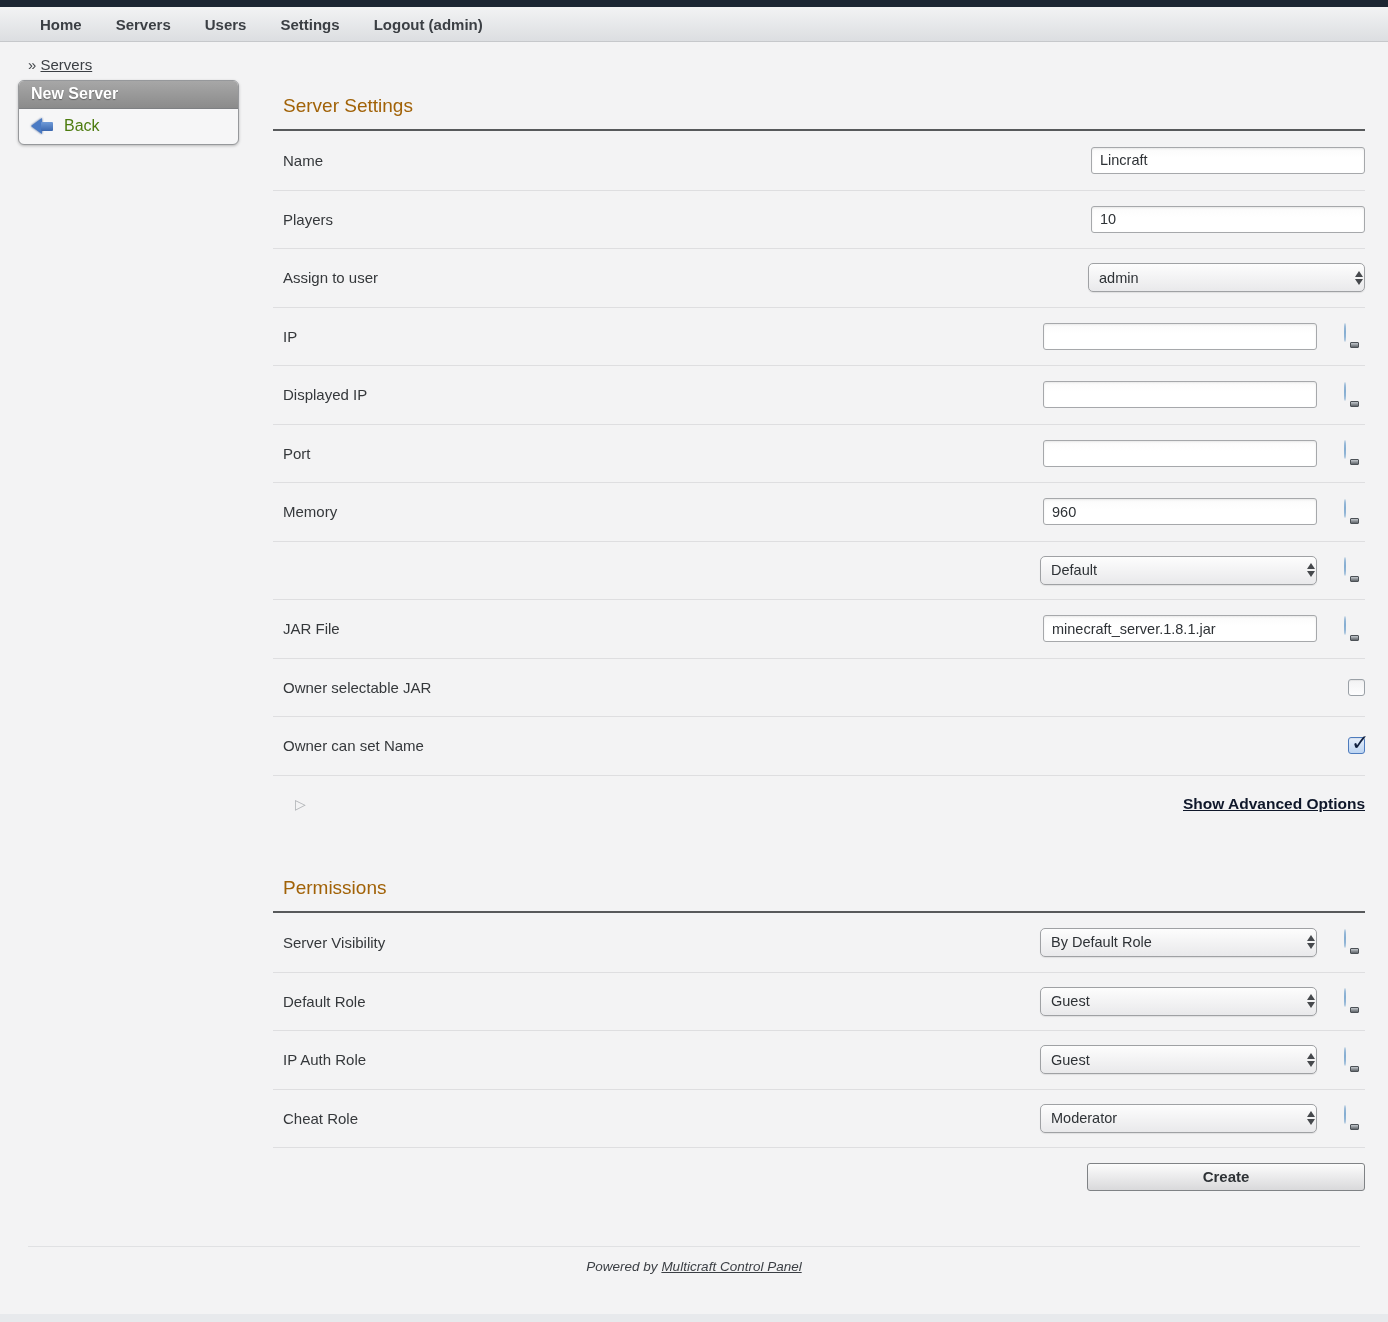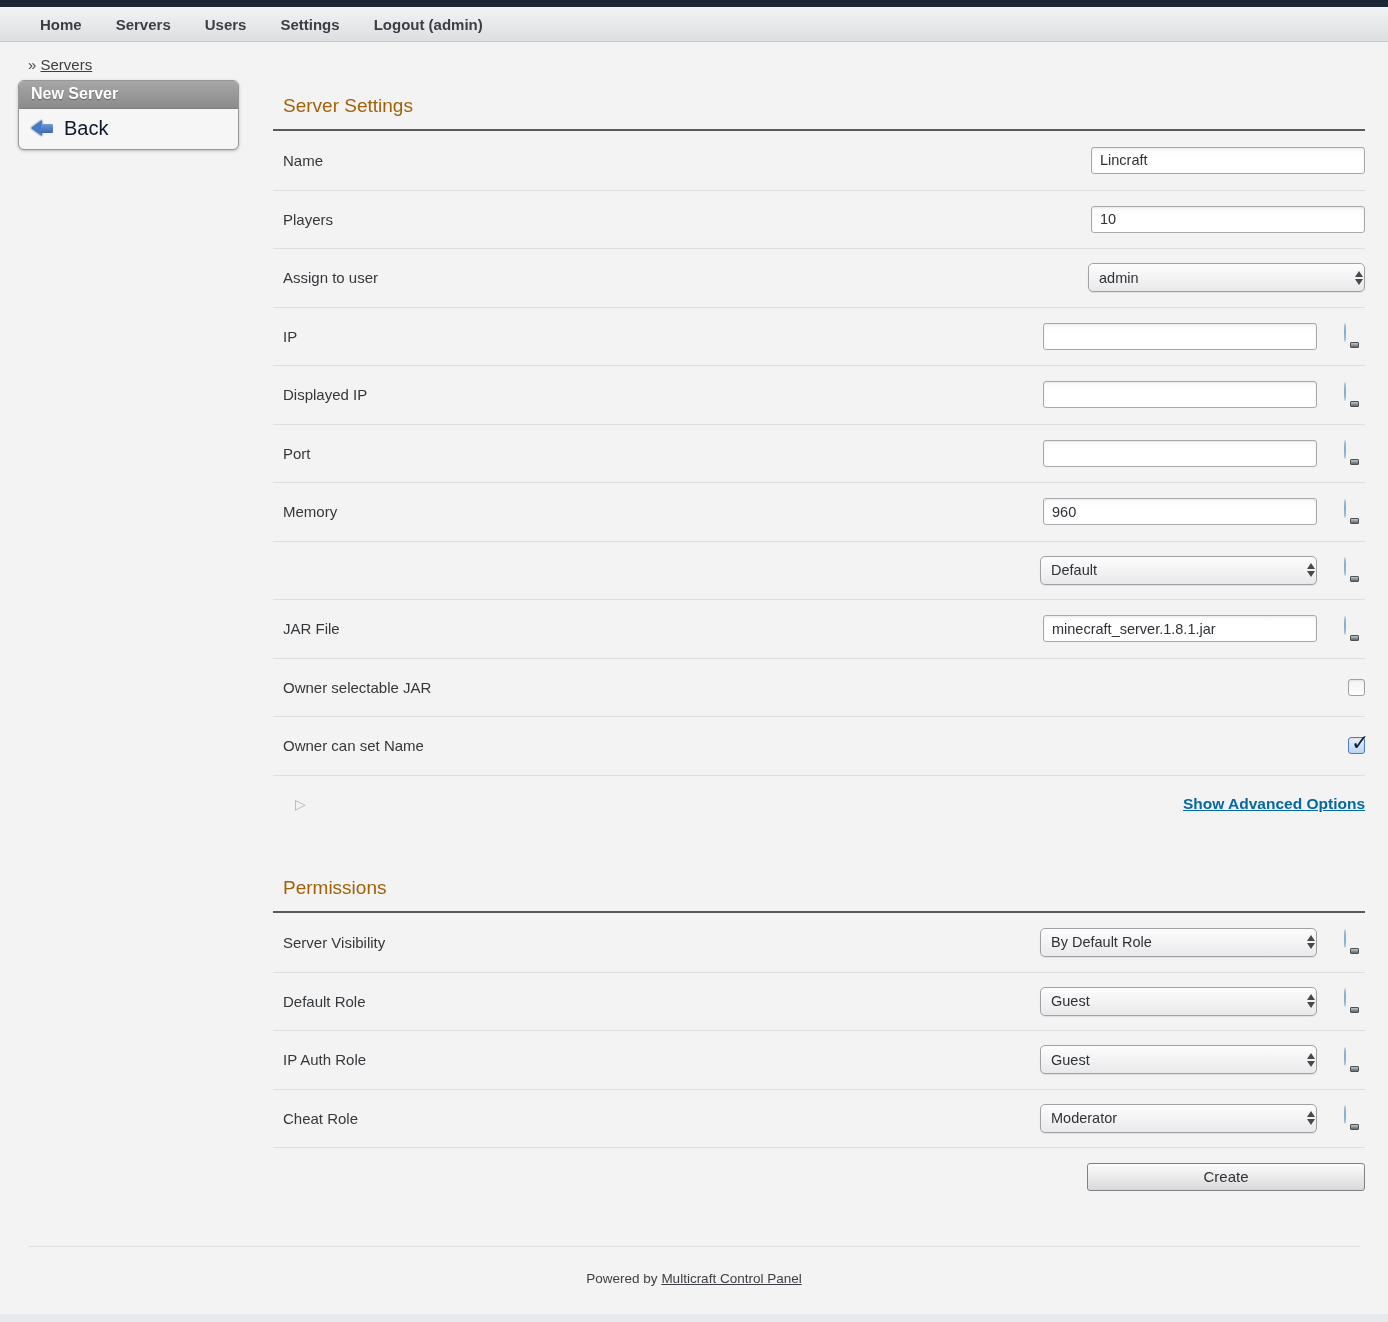--- a/index.html
+++ b/index.html
@@ -50,21 +50,21 @@
     position:absolute; left:0; top:0;
     width:0; height:0;
     border-top:8.5px solid transparent; border-bottom:8.5px solid transparent;
     border-right:11px solid #4a7ac4;
     filter:drop-shadow(0 0 1px #2c4f8c);
   }
   .back-arrow .shaft {
     position:absolute; left:10px; top:4px; width:12px; height:9px;
     background:linear-gradient(#6f9ad8,#3c68af); border-radius:1px;
   }
-  .back-label { font-size:20px; color:#0f172a; }
+  .back-label { font-size:16px; color:#4d7c0f; }
   
   .main { margin:6px 23px 0 273px; }
   .section-heading {
     font-size:19px; color:#a16207; font-weight:normal;
     padding:16px 0 12px 10px;
   }
   .section-heading.permissions { padding-top:44px; }
   .section-rule { height:2px; background:#57595b; }
   .form-row {
     display:flex; align-items:center;
@@ -132,39 +132,40 @@
     content:"✓";
     position:absolute; left:2px; top:-8px;
     font-size:22px; font-weight:bold; color:#10203f;
   }
   
   .disclosure {
     font-size:14px; color:#b0b3b6; padding-left:22px; width:410px; flex:0 0 auto;
     cursor:pointer;
   }
   .advanced-link {
-    font-size:15.5px; font-weight:bold; color:#0369a1;
+    font-size:15.5px; font-weight:bold; color:#0f172a;
     text-decoration:underline; cursor:pointer;
   }
   
   .create-btn {
     width:278px; height:28px;
     background:linear-gradient(#fcfcfc,#d9d9db);
     border:1px solid #7f8285; border-radius:3px;
     font-family:"Liberation Sans","DejaVu Sans",sans-serif;
     font-size:15px; color:#2e3236;
     cursor:pointer;
+    font-weight:bold;
   }
   
   .footer {
     margin:40px 28px 0 28px;
     border-top:1px solid #e0e1e3;
-    padding-top:24px;
+    padding-top:12px;
     text-align:center;
-    font-size:13.5px; color:#3b3f44;
+    font-size:13.5px; color:#3b3f44;font-style:italic;
   }
   .footer a { color:#3b3f44; text-decoration:underline; cursor:pointer; }
   .bottom-strip {
     position:absolute; bottom:0; left:0; width:100%; height:8px;
     background:#e7e9ec;
   }
 </style>
 </head>
 <body>
 

